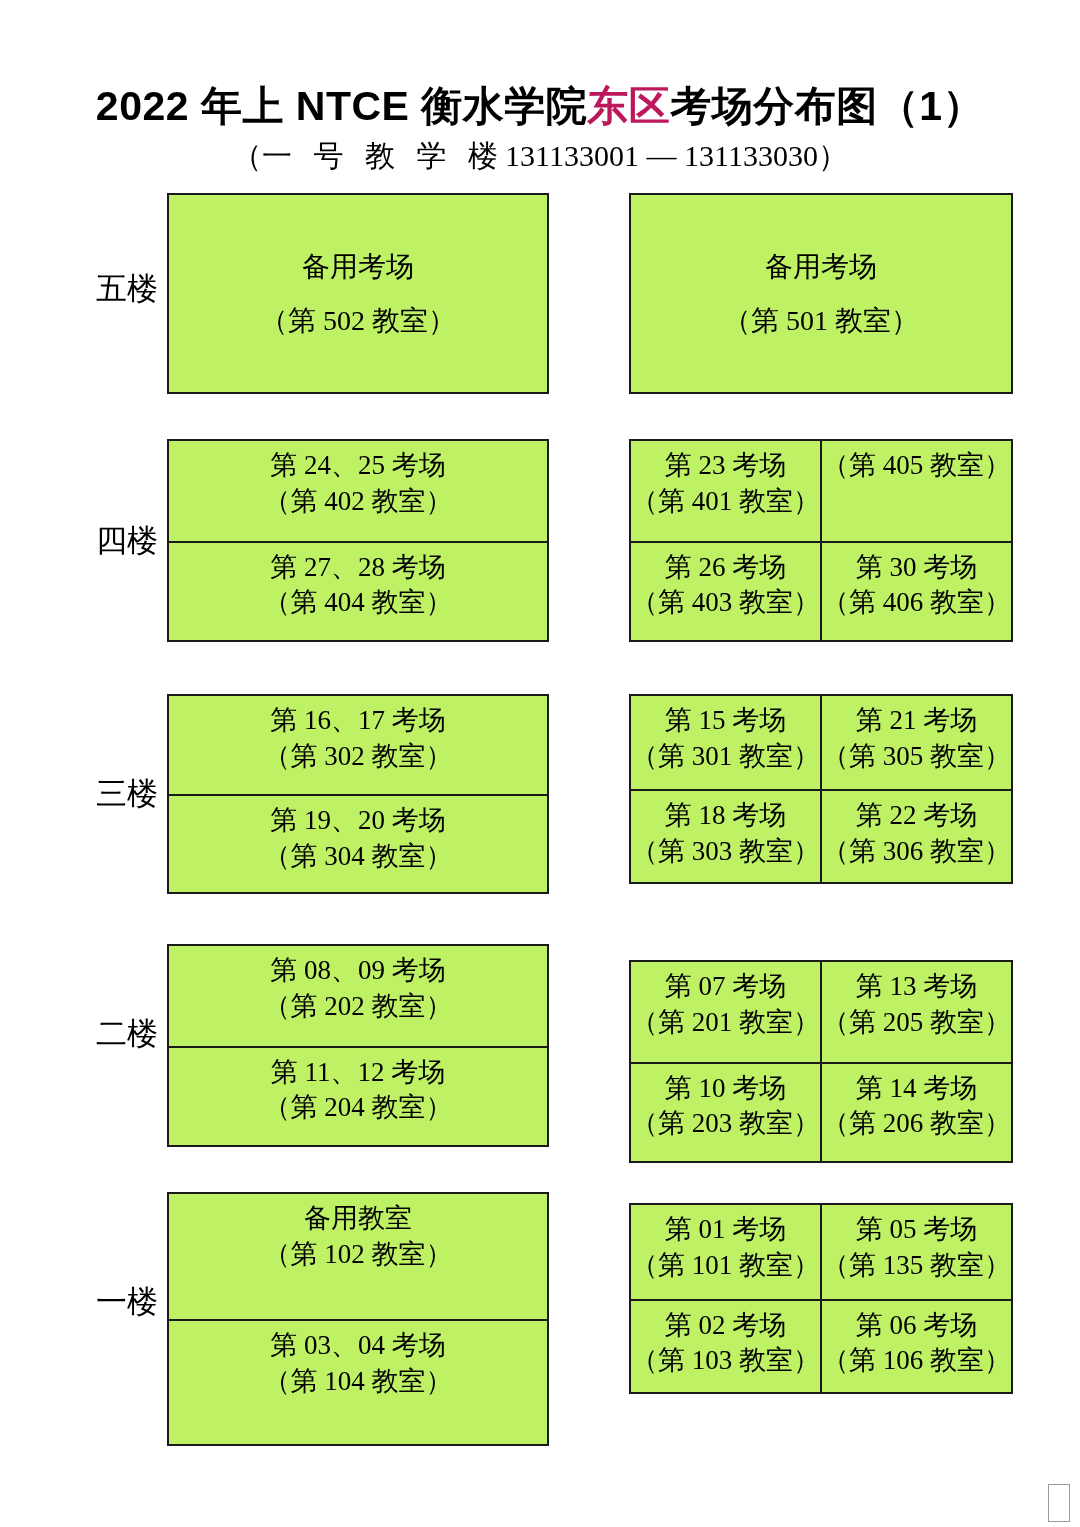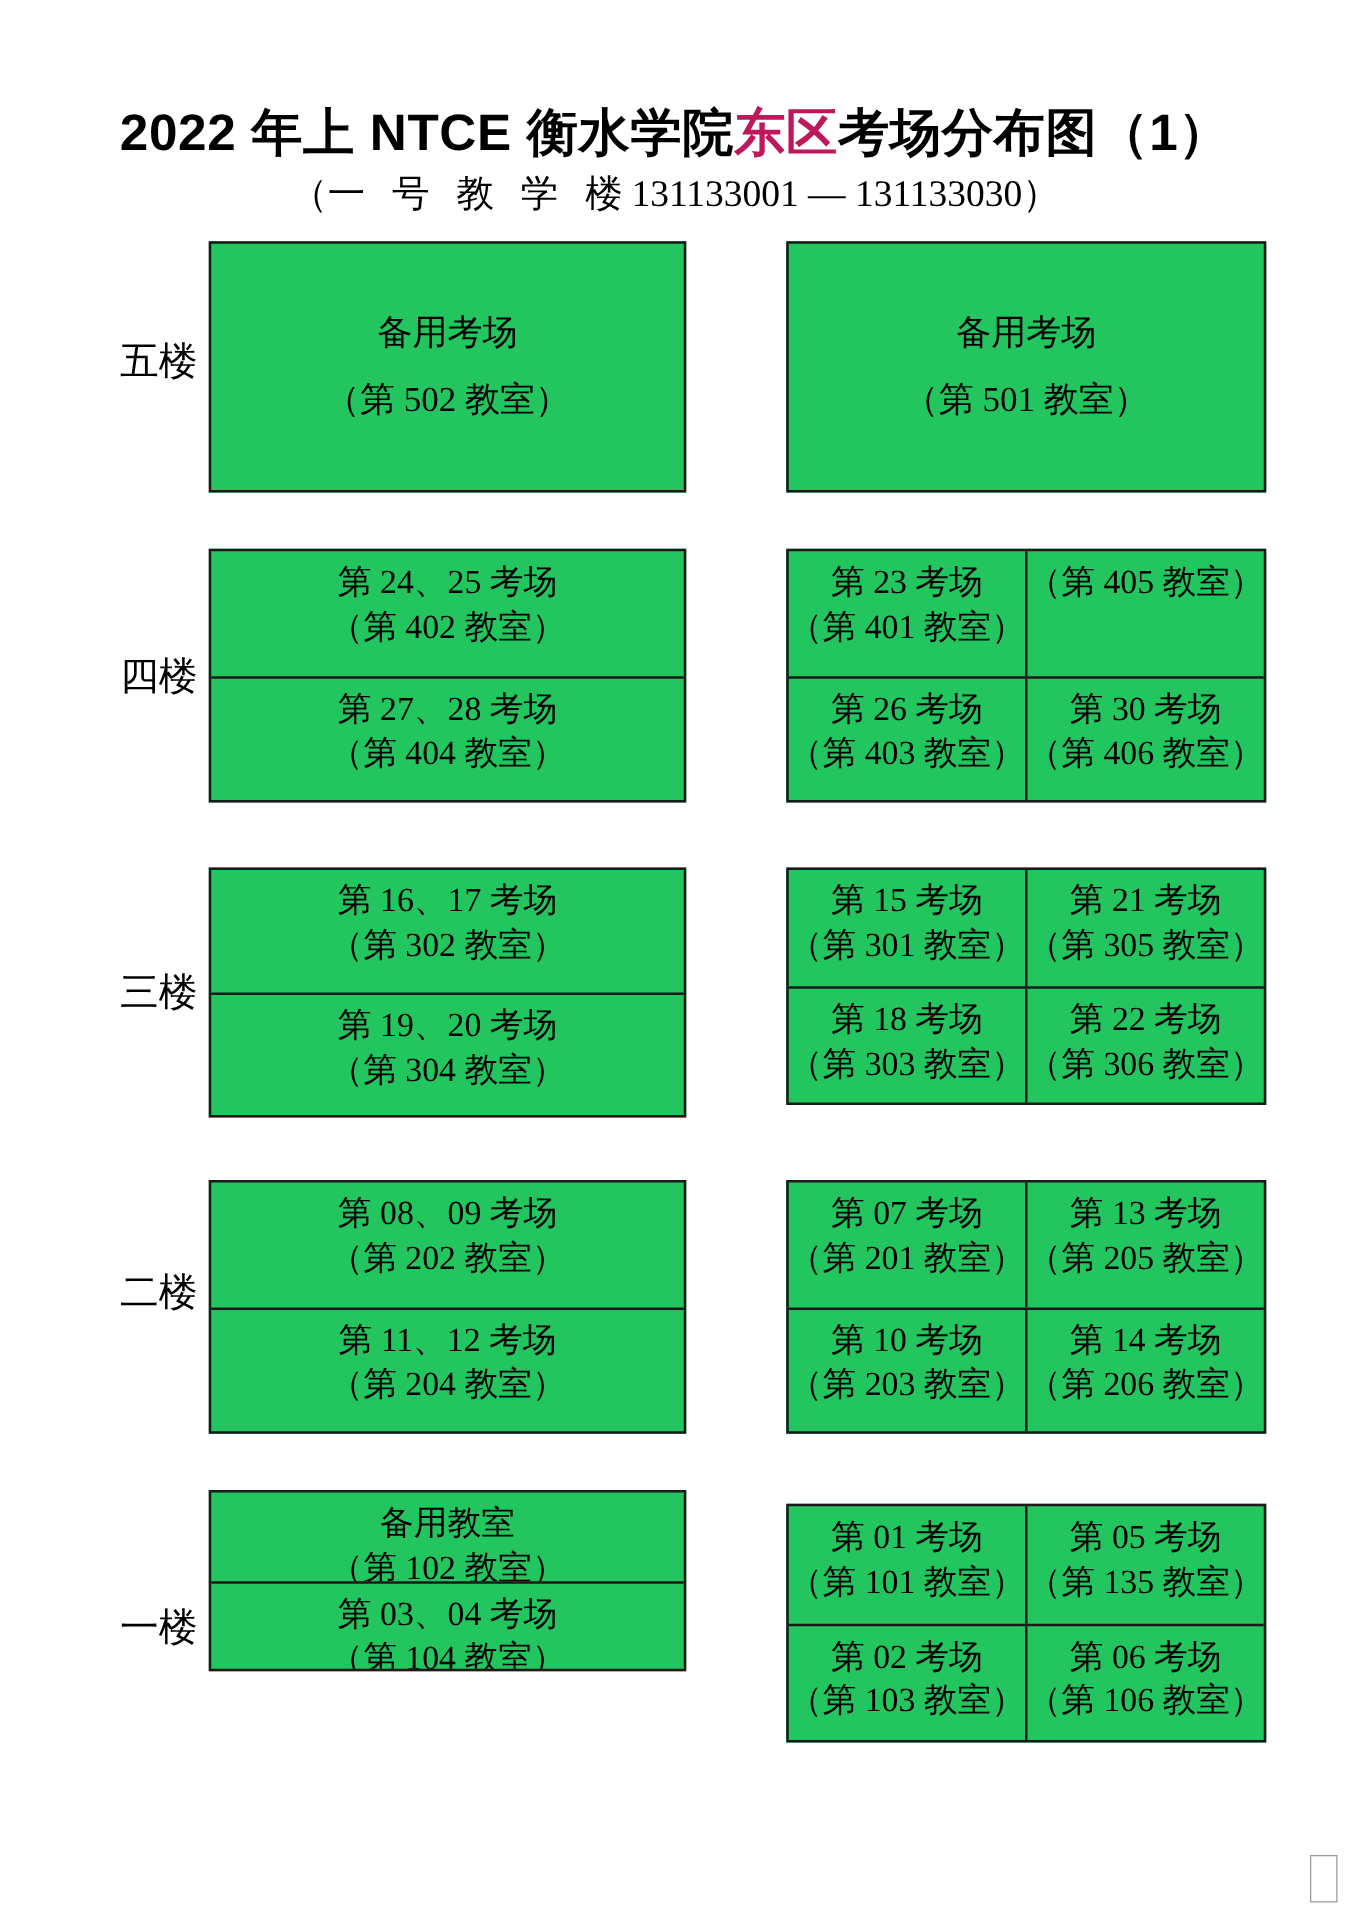--- a/index.html
+++ b/index.html
@@ -59,21 +59,21 @@
     font-size: 31px;
     line-height: 1.0;
     text-align: left;
     white-space: nowrap;
   }
 
   .grp {
     position: absolute;
     border: 2px solid #1a1a1a;
     box-sizing: border-box;
-    background: #22c55e;
+    background: #bef264;
   }
   .grp-left  { left: 167px; width: 382px; }
   .grp-right { left: 629px; width: 384px; }
 
   .row {
     box-sizing: border-box;
     display: flex;
     flex-direction: row;
     height: 50%;
   }
@@ -243,21 +243,21 @@
       </div>
     </div>
     <div class="row div-top">
       <div class="cell">
         <span class="l1">第 11、12 考场</span>
         <span class="l2">（第 204 教室）</span>
       </div>
     </div>
   </div>
 
-  <div class="grp grp-right" style="top:0; height:203px;">
+  <div class="grp grp-right" style="top:16px; height:203px;">
     <div class="row">
       <div class="cell">
         <span class="l1">第 07 考场</span>
         <span class="l2">（第 201 教室）</span>
       </div>
       <div class="cell div-left">
         <span class="l1">第 13 考场</span>
         <span class="l2">（第 205 教室）</span>
       </div>
     </div>
@@ -270,21 +270,21 @@
         <span class="l1">第 14 考场</span>
         <span class="l2">（第 206 教室）</span>
       </div>
     </div>
   </div>
 </div>
 
 <div class="floor" style="top:1192px; height:202px;">
   <div class="floor-label" style="top:94px;">一楼</div>
 
-  <div class="grp grp-left" style="top:0; height:145px;">
+  <div class="grp grp-left" style="top:0; height:254px;">
     <div class="row">
       <div class="cell">
         <span class="l1">备用教室</span>
         <span class="l2">（第 102 教室）</span>
       </div>
     </div>
     <div class="row div-top">
       <div class="cell">
         <span class="l1">第 03、04 考场</span>
         <span class="l2">（第 104 教室）</span>

